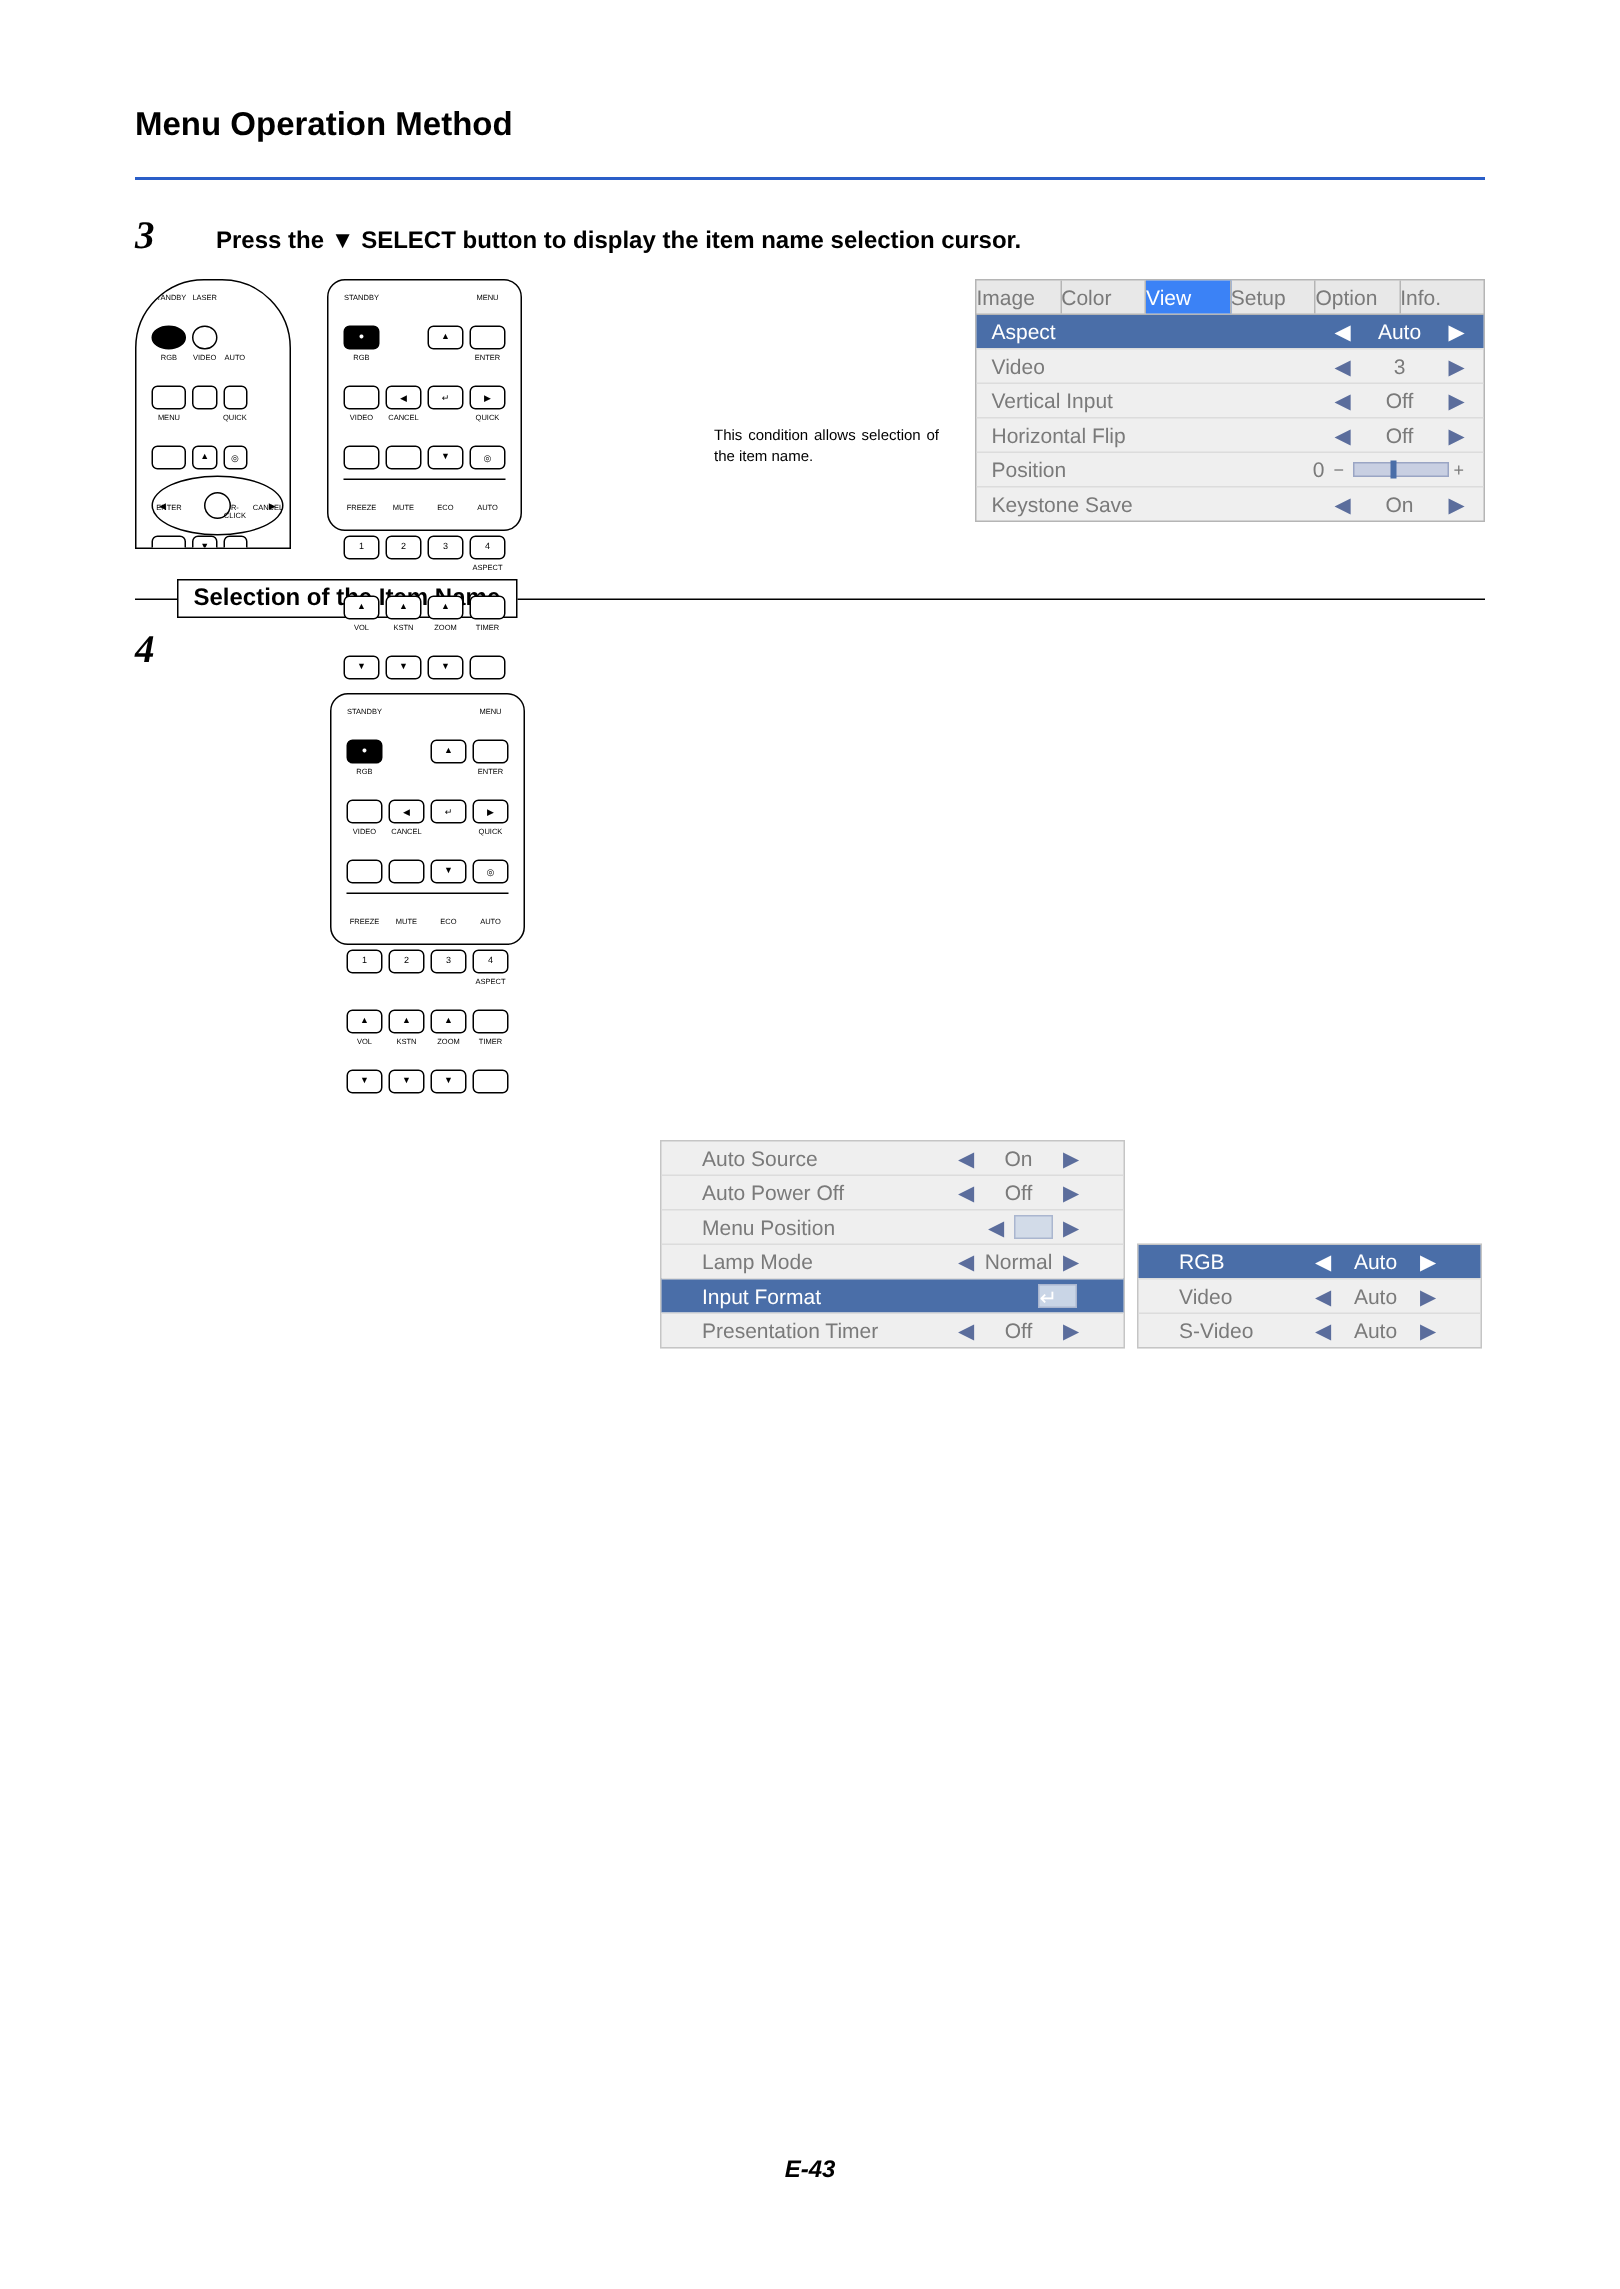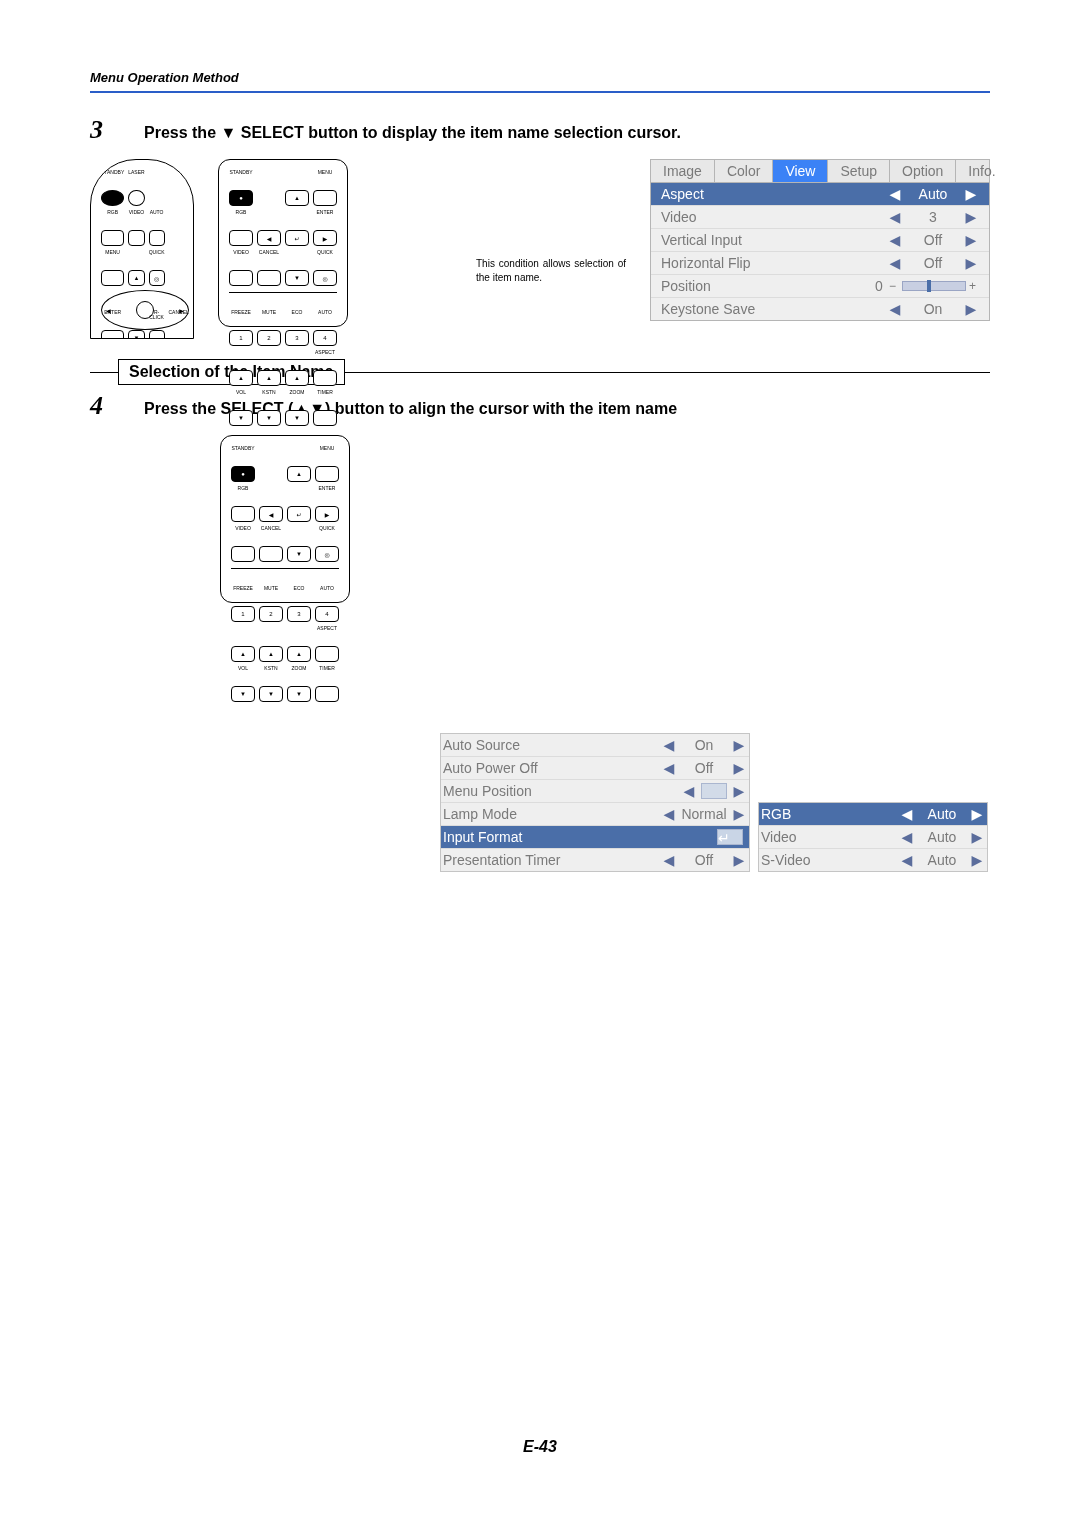--- a/index.html
+++ b/index.html
@@ -9,23 +9,22 @@
     width: 1080px;
     height: 1526px;
     position: relative;
     color: #000;
   }
   .page {
     padding: 70px 90px 0 90px;
   }
   .section-title {
     font-weight: bold;
-    font-size: 13px;
-    margin-bottom: 6px;
-    font-style: italic;
+    font-size: 22px;
+    margin-bottom: 22px;
   }
   .blue-rule {
     height: 2px;
     background: #2a5ec8;
     margin-bottom: 24px;
   }
   .sub-rule-row {
     display: flex;
     align-items: center;
     margin-bottom: 8px;
@@ -138,21 +137,21 @@
     color: #888;
     border-collapse: collapse;
   }
   .osd .tabs {
     display: flex;
     border: 1px solid #b5b5b5;
     background: #e8e8e8;
   }
   .osd .tab {
     flex: 1;
-    padding: 3px 12px;
+    padding: 3px 0;
     border-right: 1px solid #b5b5b5;
     color: #7a7a7a;
   }
   .osd .tab:last-child { border-right: none; }
   .osd .tab.active {
     background: #3b82f6;
     color: #fff;
   }
   .osd .rows {
     border: 1px solid #b5b5b5;
@@ -198,21 +197,21 @@
   }
   .osd2 {
     background: #efefef;
     border: 1px solid #c5c5c5;
     font-size: 14px;
     color: #7a7a7a;
   }
   .osd2 .row {
     display: flex;
     align-items: center;
-    padding: 3px 2px;
+    padding: 3px 27px;
     border-top: 1px solid #dcdcdc;
   }
   .osd2 .row:first-child { border-top: none; }
   .osd2 .row .name { flex: 1; padding-right: 24px; }
   .osd2 .row .l, .osd2 .row .r { width: 16px; text-align: center; color: #5b6d9c; }
   .osd2 .row .val { width: 54px; text-align: center; }
   .osd2 .row.hl {
     background: #4a6ea8;
     color: #fff;
   }
@@ -410,23 +409,20 @@
   </div>
 
   <div class="sub-rule-row">
     <div class="rule-left"></div>
     <div class="sub-title-box">Selection of the Item Name</div>
     <div class="rule-right"></div>
   </div>
 
   <div class="step-line">
     <div class="step-num">4</div>
-    <div class="step-text">
-      <span>Press the SELECT (</span><span class="up-tri"></span><span class="down-tri"></span><span>) button to align the cursor with the item name</span>
-    </div>
   </div>
 
   <div style="margin-left: 130px;">
     <div class="remote remote-big">
       <div class="fill">
         <div class="lbl">STANDBY</div>
         <div></div>
           <div></div>
         <div class="lbl">MENU</div>
         <div class="btn dark">●</div>

